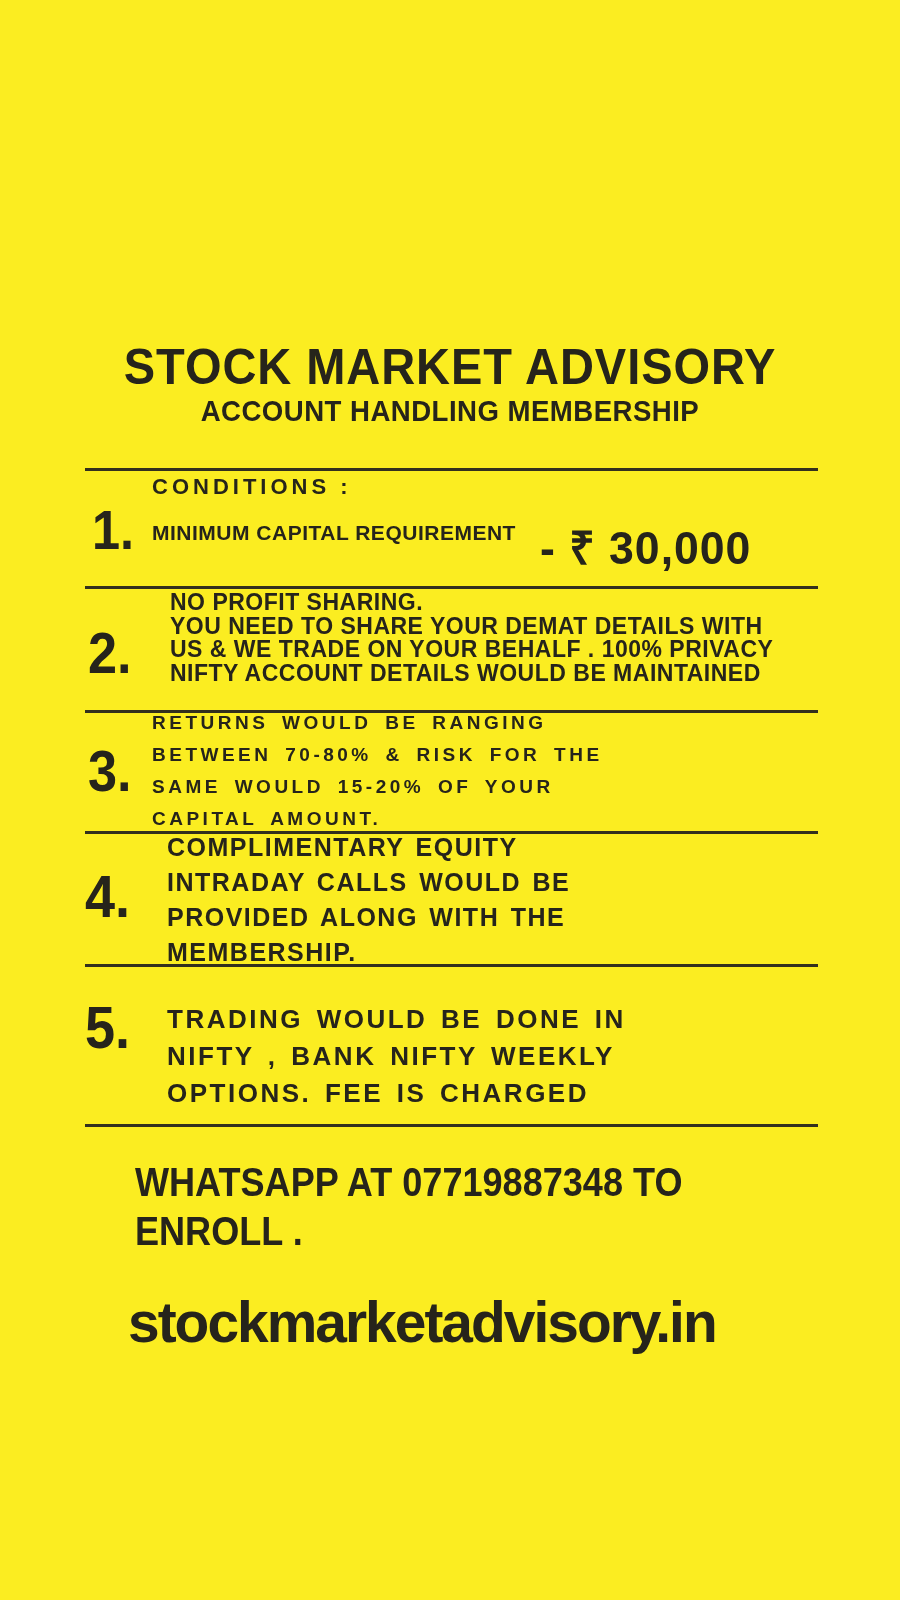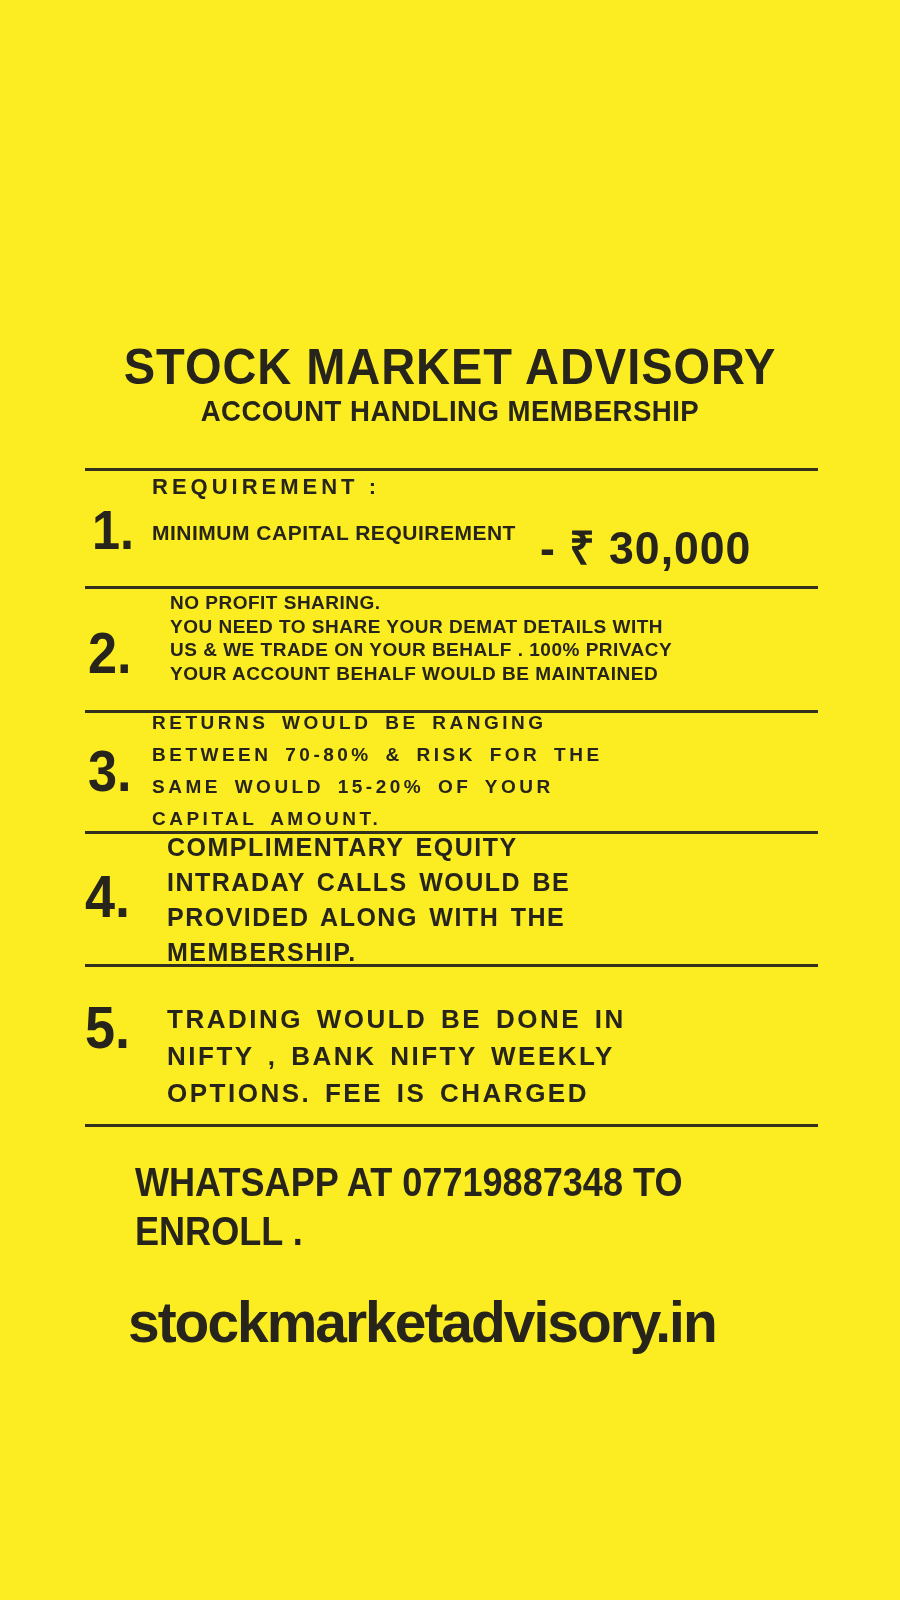--- a/index.html
+++ b/index.html
@@ -37,21 +37,21 @@
   #num4{left:85px;top:867px;font-size:60px;}
   #num5{left:85px;top:998px;font-size:60px;}
 
   
   #sec1-label{left:152px;top:521px;font-size:21px;font-weight:bold;letter-spacing:.5px;white-space:nowrap;}
   #sec1-price{left:540px;top:515px;font-size:46px;font-weight:bold;letter-spacing:1px;white-space:nowrap;transform:scaleX(.97);transform-origin:left top;}
 
   
   .sec-text{font-weight:bold;white-space:nowrap;}
   .sec-text div{white-space:nowrap;}
-  #sec2-text{left:170px;top:591px;font-size:19px;line-height:23.5px;letter-spacing:.5px;}
+  #sec2-text{left:170px;top:591px;font-size:23px;line-height:23.5px;letter-spacing:.5px;}
   #sec3-text{left:152px;top:707px;font-size:19px;line-height:32px;letter-spacing:3.5px;word-spacing:5px;}
   #sec4-text{left:167px;top:830px;font-size:25px;line-height:35px;letter-spacing:1.5px;word-spacing:3px;}
   #sec5-text{left:167px;top:973px;font-size:26px;line-height:37px;letter-spacing:2.5px;word-spacing:4px;margin-top:28px;}
 
   
   #contact{left:135px;top:1158px;font-size:41px;font-weight:bold;line-height:49px;transform:scaleX(.88);transform-origin:left top;}
   #contact div{white-space:nowrap;}
   #website{left:128px;top:1288px;font-size:58px;font-weight:bold;letter-spacing:-2px;white-space:nowrap;transform:scaleX(.98);transform-origin:left top;}
 </style>
 </head>
@@ -66,32 +66,32 @@
     <span id="subtitle">ACCOUNT HANDLING MEMBERSHIP</span>
   </div>
 
   <div class="abs divider" id="div1"></div>
   <div class="abs divider" id="div2"></div>
   <div class="abs divider" id="div3"></div>
   <div class="abs divider" id="div4"></div>
   <div class="abs divider" id="div5"></div>
   <div class="abs divider" id="div6"></div>
 
-  <div class="abs" id="conditions">REQUIREMENT :</div>
+  <div class="abs" id="conditions">CONDITIONS :</div>
 
   <div class="abs num" id="num1">1.</div>
   <div class="abs" id="sec1-label">MINIMUM CAPITAL REQUIREMENT</div>
   <div class="abs" id="sec1-price">- ₹ 30,000</div>
 
   <div class="abs num" id="num2">2.</div>
   <div class="abs sec-text" id="sec2-text">
     <div>NO PROFIT SHARING.</div>
     <div>YOU NEED TO SHARE YOUR DEMAT DETAILS WITH</div>
     <div>US &amp; WE TRADE ON YOUR BEHALF . 100% PRIVACY</div>
-    <div>YOUR ACCOUNT BEHALF WOULD BE MAINTAINED</div>
+    <div>NIFTY ACCOUNT DETAILS WOULD BE MAINTAINED</div>
   </div>
 
   <div class="abs num" id="num3">3.</div>
   <div class="abs sec-text" id="sec3-text">
     <div>RETURNS WOULD BE RANGING</div>
     <div>BETWEEN 70-80% &amp; RISK FOR THE</div>
     <div>SAME WOULD 15-20% OF YOUR</div>
     <div>CAPITAL AMOUNT.</div>
   </div>
 

